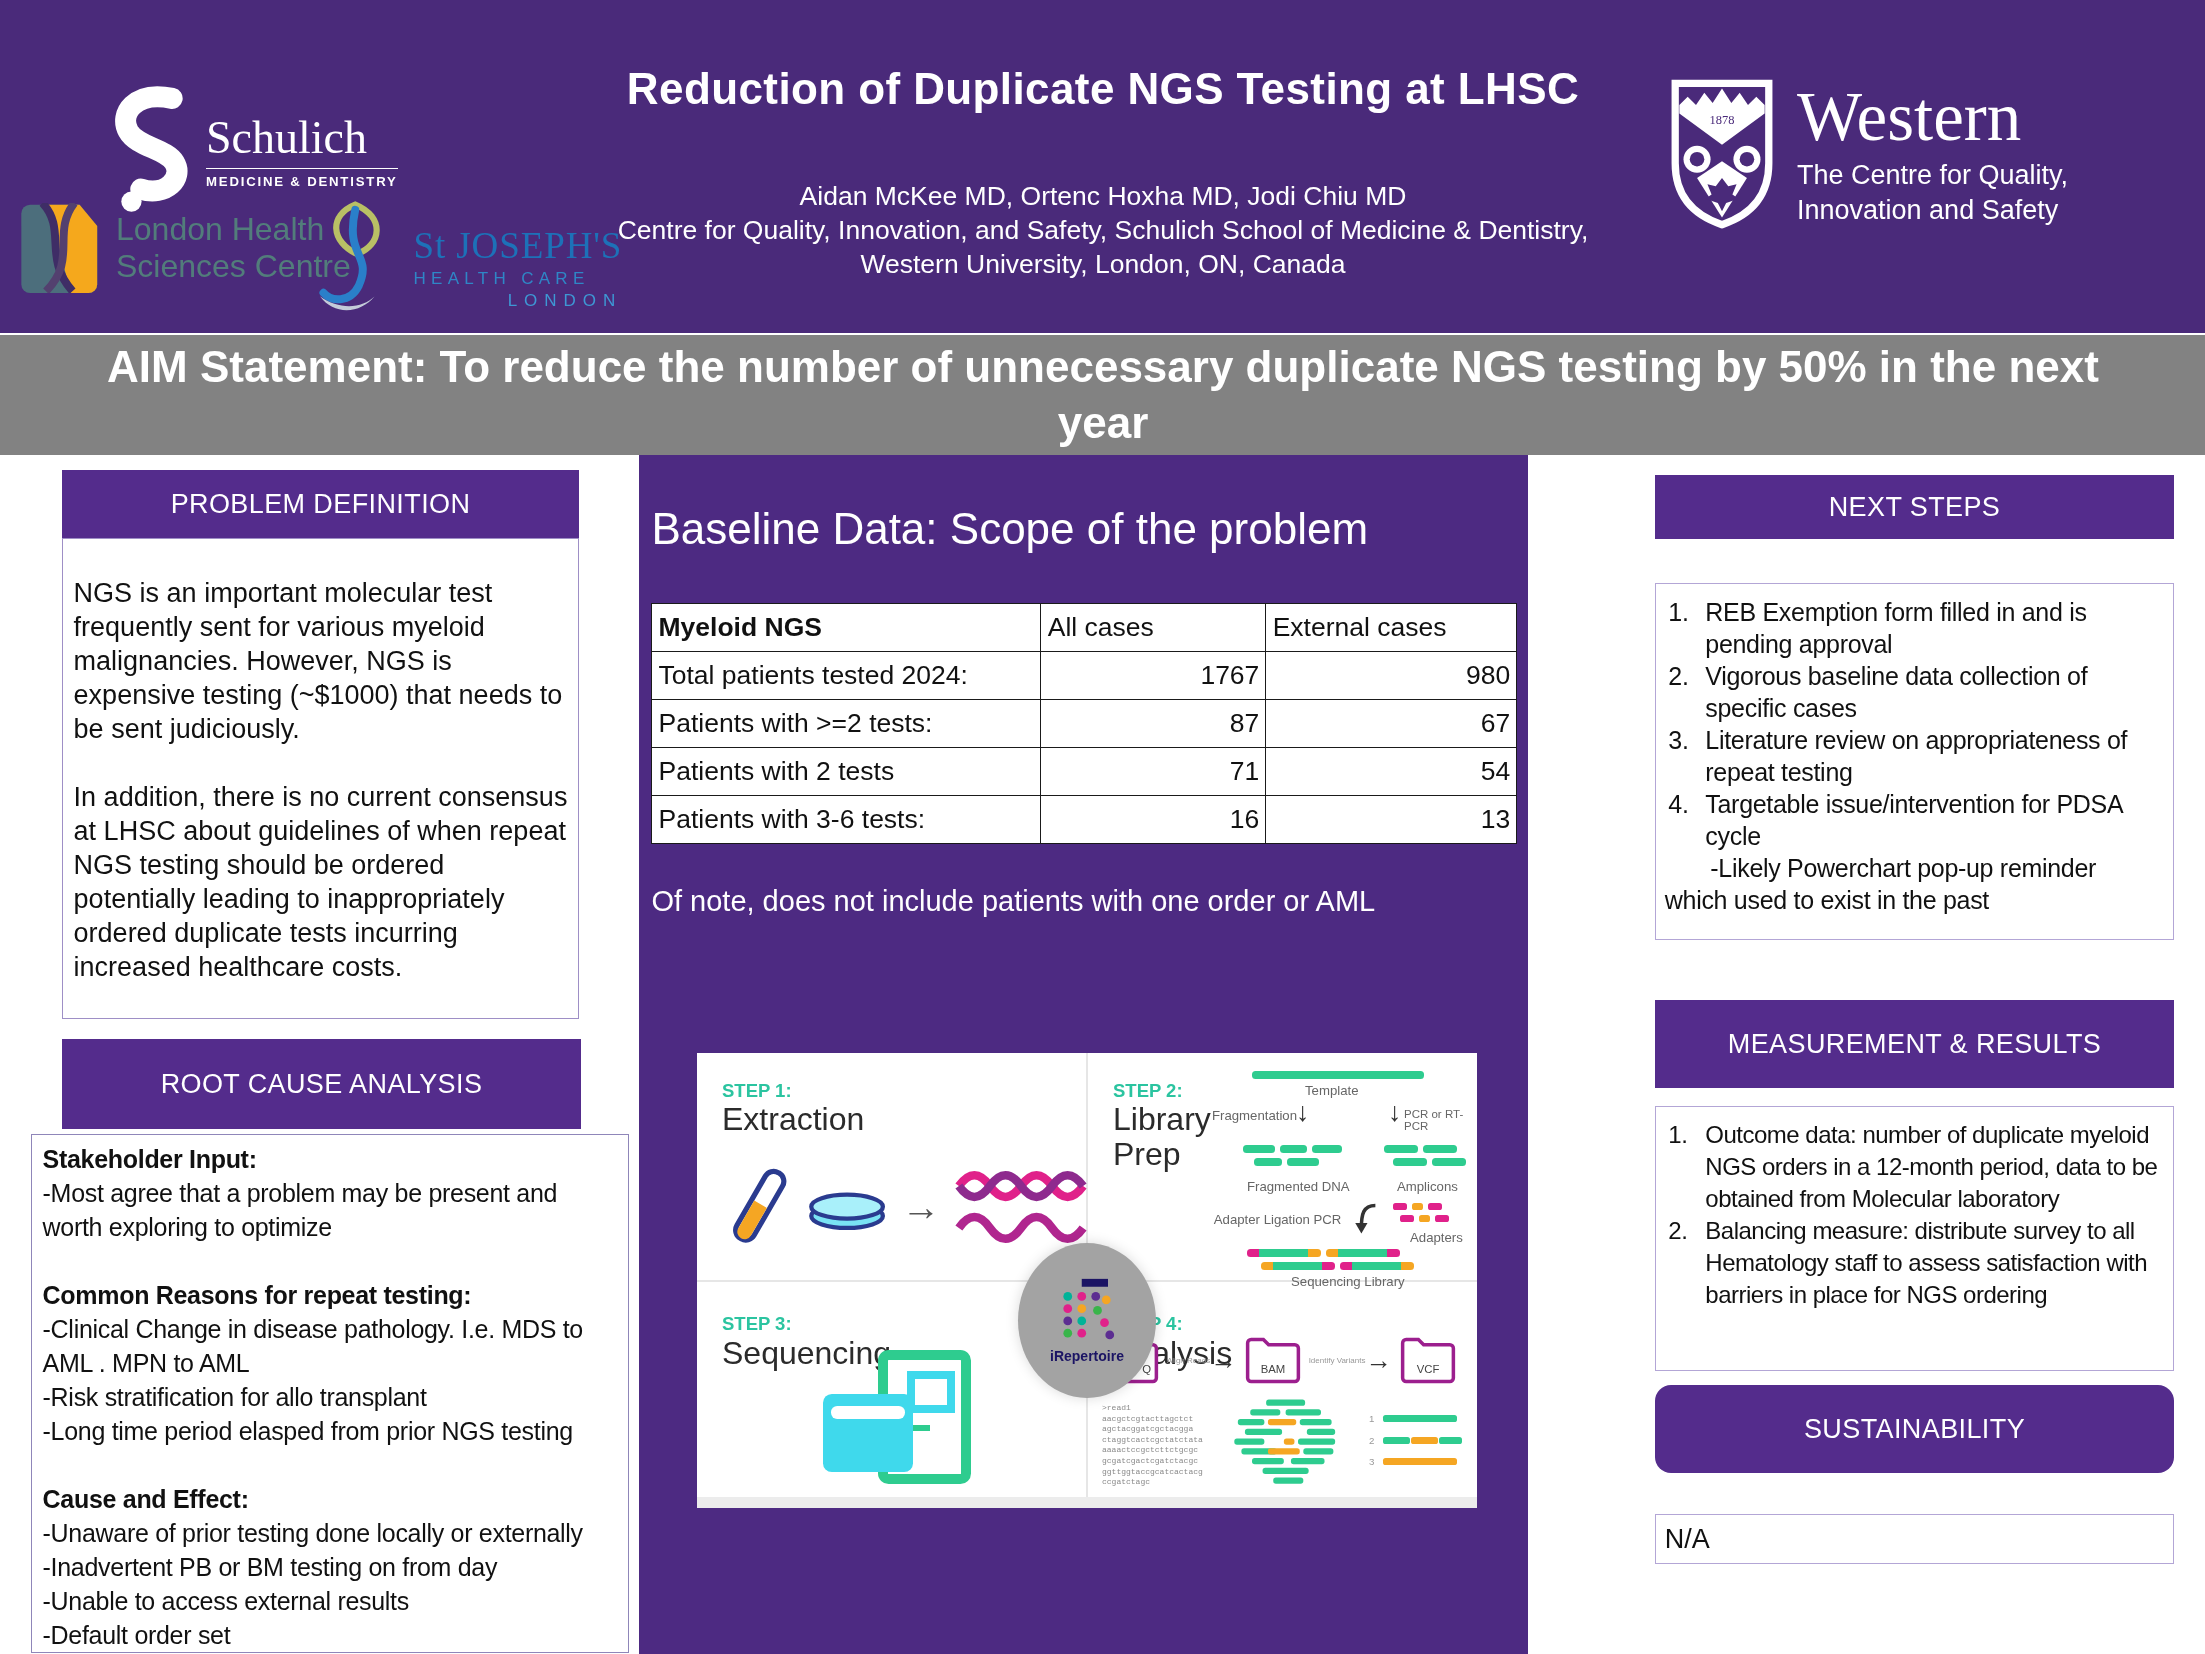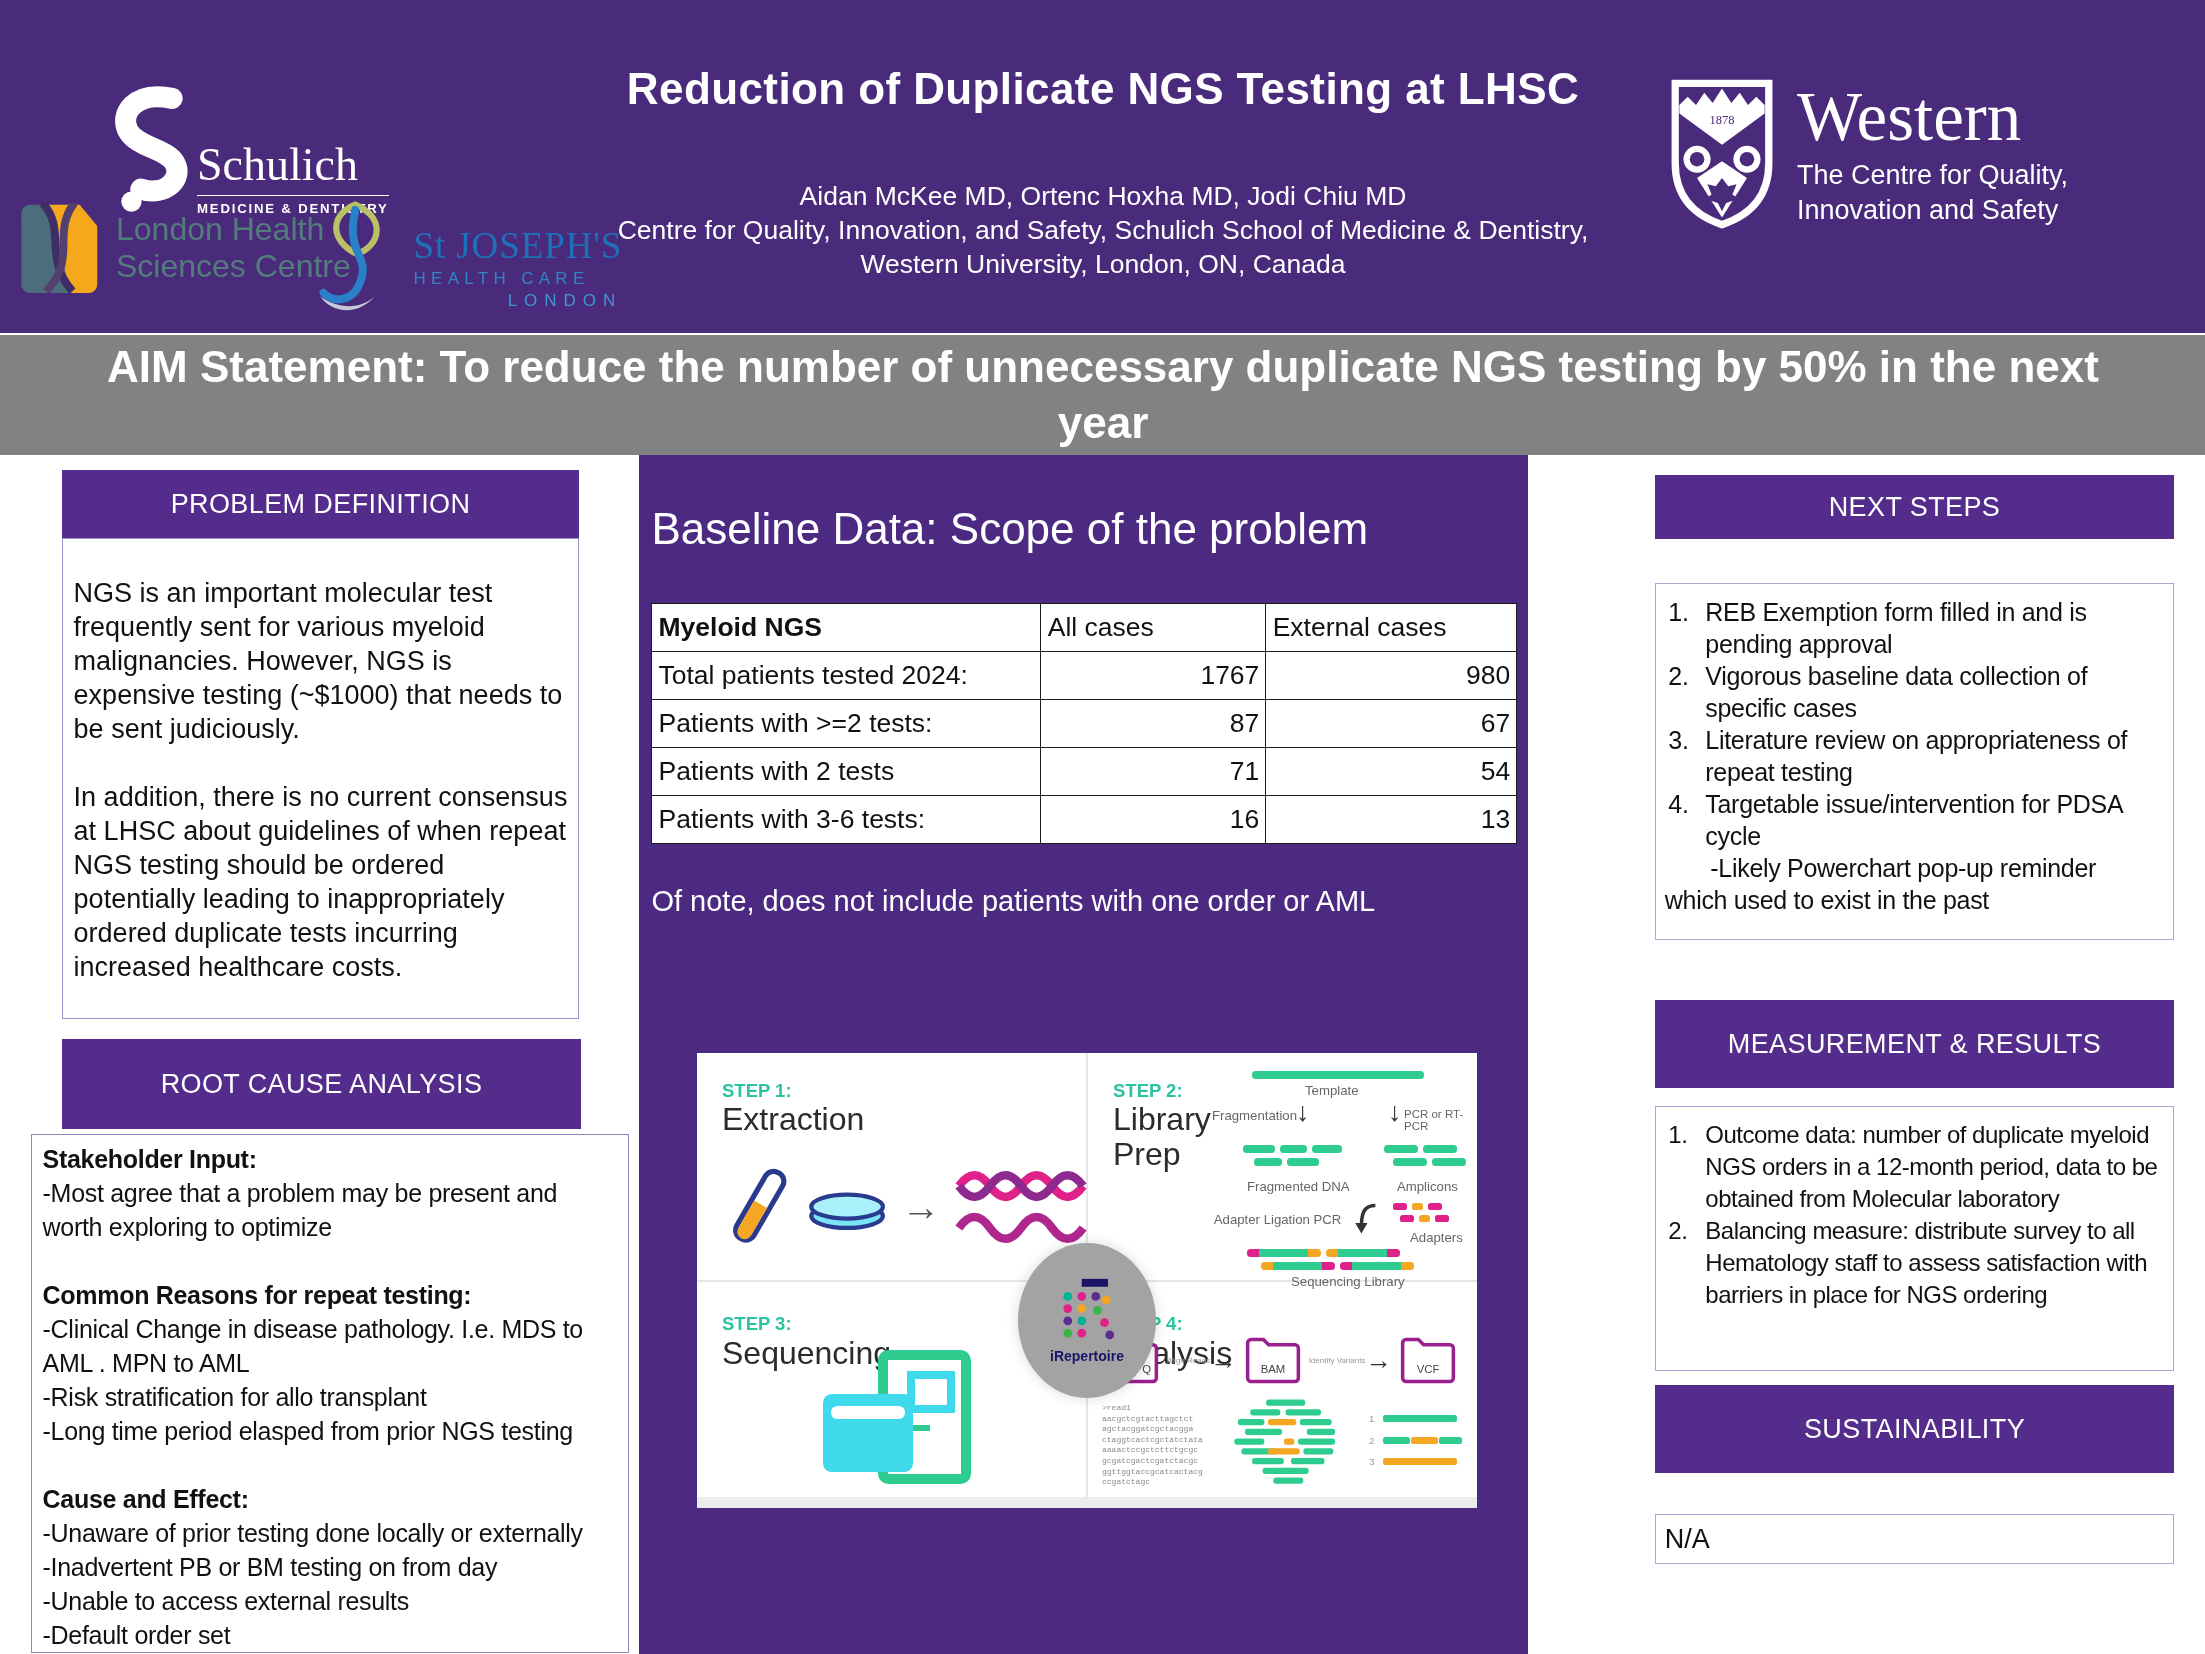--- a/index.html
+++ b/index.html
@@ -6,21 +6,21 @@
   body { background:#fff; font-family:"Liberation Sans", sans-serif; }
   .poster { position:relative; width:2206px; height:1654px; background:#fff; overflow:hidden; }
 
   
   .hdr { position:absolute; left:0; top:0; width:2206px; height:333px; background:#4a2a7a; }
   .title { position:absolute; left:0; right:0; top:64px; text-align:center; color:#fff;
            font-size:44px; font-weight:bold; letter-spacing:0.4px; }
   .authors { position:absolute; left:0; right:0; top:179px; text-align:center; color:#fff;
              font-size:26.5px; line-height:34px; font-weight:400; }
 
-  .schulich { position:absolute; left:108px; top:84px; display:flex; align-items:flex-end; gap:3px; }
+  .schulich { position:absolute; left:108px; top:84px; display:flex; align-items:center; gap:12px; }
   .schulich-name { font-family:"Liberation Serif", serif; color:#fff; font-size:46px; }
   .schulich-tag { color:#fff; font-size:13.2px; font-weight:bold; letter-spacing:1.8px;
                   border-top:1.8px solid #fff; padding-top:5.3px; margin-top:3.5px; }
 
   .lhsc { position:absolute; left:16px; top:203px; display:flex; align-items:center; gap:17px; }
   .lhsc-text { color:#527d7b; font-size:32px; line-height:37px; font-weight:500; }
 
   .stjo { position:absolute; left:304px; top:201px; display:flex; align-items:flex-start; gap:3.5px; }
   .stjo-text { padding-top:23px; }
   .stjo-name { font-family:"Liberation Serif", serif; color:#1d71b8; font-size:37px; letter-spacing:0.9px; }
@@ -119,21 +119,21 @@
                align-items:center; justify-content:center; gap:5.3px; z-index:5; }
   .brand-name { font-size:14px; font-weight:bold; color:#1b1464; }
 
   
   .ns-band { left:1655px; top:475px; width:519px; height:64px; }
   .ns-box  { left:1655px; top:583px; width:519px; height:357px; padding:12.4px 8.8px 0 5.3px;
              font-size:25px; line-height:32px; letter-spacing:-0.3px; border-color:#b3a6d6; }
   .mr-band { left:1655px; top:1000px; width:519px; height:88px; }
   .mr-box  { left:1655px; top:1106px; width:519px; height:265px; padding:12.4px 7px 0 5.3px;
              font-size:24px; line-height:32px; letter-spacing:-0.5px; border-color:#b3a6d6; }
-  .su-band { left:1655px; top:1385px; width:519px; height:88px; }
+  .su-band { left:1655px; top:1385px; width:519px; height:88px;border-radius:16px; }
   .na-box  { left:1655px; top:1514px; width:519px; height:50px; display:flex; align-items:center;
              padding-left:8.8px; font-size:27px; border-color:#b3a6d6; }
   .li { display:flex; }
   .li .n { flex:none; width:44px; padding-left:7px; }
   .li .t { flex:1; }
   .fnote1 { padding-left:49px; }
   .fnote2 { padding-left:3.5px; }
 </style>
 </head>
 <body>

